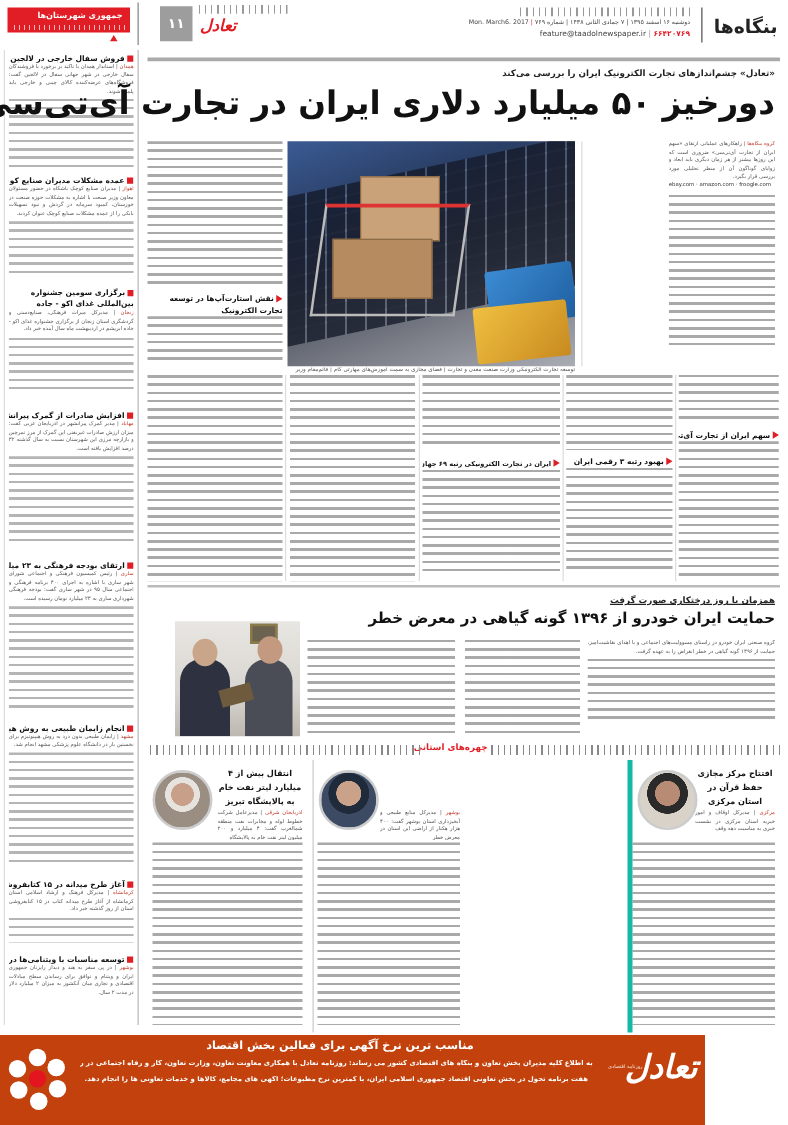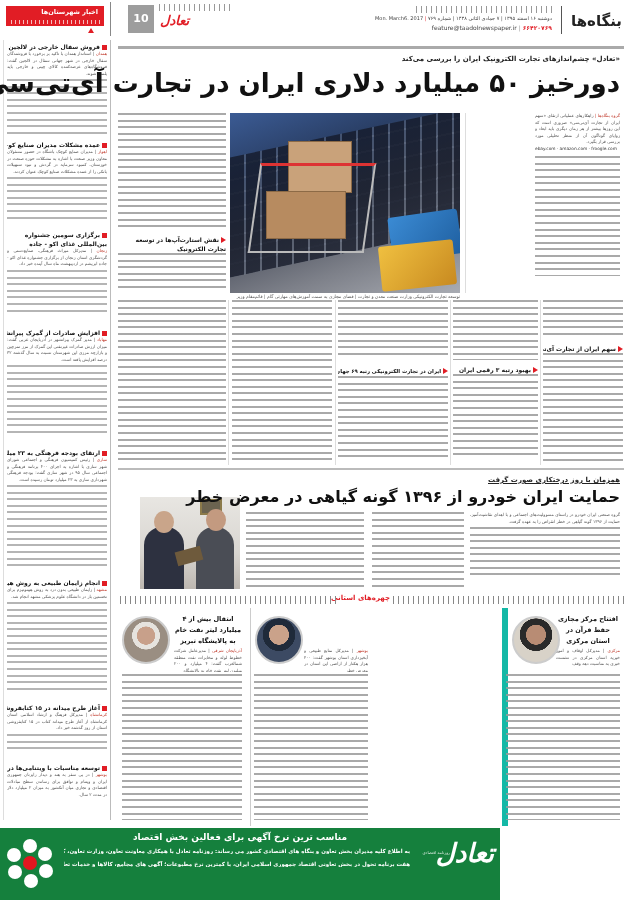--- a/index.html
+++ b/index.html
@@ -34,26 +34,26 @@
     <span style="color:#e11d25;">|</span>
     <span style="direction:ltr;display:inline-block;">Mon. March6. 2017</span>
   </div>
   <div class="abs" style="right:78px;top:24px;font-size:6px;color:#444;white-space:nowrap;">
     <span style="color:#e11d25;font-weight:bold;">۶۶۴۲۰۷۶۹</span>
     <span style="color:#999;">|</span>
     <span style="direction:ltr;display:inline-block;">feature@taadolnewspaper.ir</span>
   </div>
 
   <div class="abs ruler" style="left:158px;top:4px;width:72px;height:7px;"></div>
-  <div class="abs" style="left:128px;top:5px;width:26px;height:28px;background:#9d9d9d;color:#fff;font-size:11px;font-weight:bold;text-align:center;line-height:28px;">10</div>
+  <div class="abs" style="left:128px;top:5px;width:26px;height:28px;background:#9d9d9d;color:#fff;font-size:11px;font-weight:bold;text-align:center;line-height:28px;">۱۱</div>
   <div class="abs" style="left:160px;top:13px;font-size:13px;color:#e11d25;font-style:italic;font-weight:bold;font-family:'DejaVu Serif',serif;">تعادل</div>
   <div class="abs vsep" style="left:110px;top:2px;height:34px;background:#888;"></div>
 
   <div class="abs" style="left:6px;top:6px;width:98px;height:20px;background:#e11d25;">
-    <div style="color:#fff;font-size:6.5px;font-weight:bold;padding:2px 6px 0 0;">اخبار شهرستان‌ها</div>
+    <div style="color:#fff;font-size:6.5px;font-weight:bold;padding:2px 6px 0 0;">جمهوری شهرستان‌ها</div>
     <div class="abs" style="left:4px;bottom:2px;width:90px;height:4px;background-image:repeating-linear-gradient(to left,rgba(255,255,255,.7) 0,rgba(255,255,255,.7) 1px,transparent 1px,transparent 4px);"></div>
   </div>
   <div class="abs" style="left:88px;top:28px;width:0;height:0;border-left:3px solid transparent;border-right:3px solid transparent;border-bottom:5px solid #e11d25;"></div>
 </div>
 
 <div class="abs vsep" style="left:110px;top:40px;height:780px;"></div>
 <div class="abs vsep" style="left:3px;top:40px;height:780px;background:#ddd;"></div>
 
 <div class="abs" style="left:7px;top:42px;width:100px;height:778px;overflow:hidden;">
 
@@ -158,35 +158,35 @@
 
 <div class="abs" style="left:140px;top:497px;width:100px;height:92px;background:linear-gradient(180deg,#e8e6e2 0%,#d9d6d1 60%,#bdb7b0 100%);overflow:hidden;">
   <div class="abs" style="left:60px;top:2px;width:22px;height:16px;background:#6b6350;border:2px solid #8b7a4a;"></div>
   <div class="abs" style="left:4px;top:30px;width:40px;height:62px;background:#2d3140;border-radius:18px 18px 0 0;"></div>
   <div class="abs" style="left:14px;top:14px;width:20px;height:22px;background:#c9a58a;border-radius:50%;"></div>
   <div class="abs" style="left:56px;top:30px;width:38px;height:62px;background:#4a4d55;border-radius:18px 18px 0 0;"></div>
   <div class="abs" style="left:66px;top:12px;width:20px;height:22px;background:#c39a80;border-radius:50%;"></div>
   <div class="abs" style="left:36px;top:52px;width:26px;height:14px;background:#6e5a3c;transform:rotate(-15deg);"></div>
 </div>
 <div class="abs" style="right:10px;top:476px;font-size:7px;font-weight:bold;color:#222;white-space:nowrap;text-decoration:underline;">همزمان با روز درختکاری صورت گرفت</div>
-<div class="abs" style="right:10px;top:487px;font-size:16px;font-weight:bold;color:#111;white-space:nowrap;">حمایت ایران خودرو از ۱۳۹۶ گونه گیاهی در معرض خطر</div>
+<div class="abs" style="right:10px;top:487px;font-size:12px;font-weight:bold;color:#111;white-space:nowrap;">حمایت ایران خودرو از ۱۳۹۶ گونه گیاهی در معرض خطر</div>
 
 <div class="abs" style="right:10px;top:512px;width:150px;height:80px;">
   <div class="txt" style="height:80px;"><span>گروه صنعتی ایران خودرو در راستای مسوولیت‌های اجتماعی و با اهدای نقاشیت‌آمیز، حمایت از ۱۳۹۶ گونه گیاهی در خطر انقراض را به عهده گرفت.</span><div class="lines" style="height:52px;margin-top:2px;"></div></div>
 </div>
 <div class="abs lines" style="left:372px;top:512px;width:92px;height:78px;"></div>
 <div class="abs lines" style="left:246px;top:512px;width:118px;height:78px;"></div>
 
 <div class="abs ruler-tall" style="left:392px;top:596px;width:232px;height:8px;"></div>
 <div class="abs" style="left:340px;top:594px;width:50px;font-size:7px;font-weight:bold;color:#e11d25;text-align:center;white-space:nowrap;">چهره‌های استانی</div>
 <div class="abs ruler-tall" style="left:118px;top:596px;width:218px;height:8px;"></div>
 
 <div class="abs" style="left:118px;top:608px;width:506px;height:218px;">
 
-  <div class="abs" style="right:0;top:0;width:122px;height:218px;border-left:6px solid #14b8a6;">
+  <div class="abs" style="right:0;top:0;width:122px;height:218px;border-left:4px solid #14b8a6;">
     <div class="abs circle" style="left:4px;top:8px;width:48px;height:48px;background:radial-gradient(circle at 50% 38%,#b88c74 0 28%,#2a2a2a 29% 46%,#d8d2c8 47%);"></div>
     <div class="abs card-title" style="right:4px;top:6px;width:64px;">افتتاح مرکز مجازی حفظ قرآن در استان مرکزی</div>
     <div class="abs txt" style="right:4px;top:40px;width:64px;height:24px;"><span class="lead">مرکزی</span> | <span>مدیرکل اوقاف و امور خیریه استان مرکزی در نشست خبری به مناسبت دهه وقف</span></div>
     <div class="abs lines" style="right:4px;top:66px;width:114px;height:146px;"></div>
   </div>
 
 
   <div class="abs" style="right:252px;top:0;width:122px;height:218px;border-left:1px solid #ccc;">
     <div class="abs circle" style="left:4px;top:8px;width:48px;height:48px;background:radial-gradient(circle at 50% 38%,#caa28a 0 28%,#1f2a3a 29% 46%,#3c4a63 47%);"></div>
     <div class="abs txt" style="right:4px;top:40px;width:64px;height:24px;"><span class="lead">بوشهر</span> | <span>مدیرکل منابع طبیعی و آبخیزداری استان بوشهر گفت: ۴۰۰ هزار هکتار از اراضی این استان در معرض خطر</span></div>
@@ -194,21 +194,21 @@
   </div>
 
   <div class="abs" style="right:378px;top:0;width:128px;height:218px;">
     <div class="abs circle" style="left:4px;top:8px;width:48px;height:48px;background:radial-gradient(circle at 50% 40%,#c8a08a 0 26%,#e6e3de 27% 40%,#9a8e82 41%);"></div>
     <div class="abs card-title" style="right:4px;top:6px;width:68px;">انتقال بیش از ۴ میلیارد لیتر نفت خام به پالایشگاه تبریز</div>
     <div class="abs txt" style="right:4px;top:40px;width:68px;height:24px;"><span class="lead">آذربایجان شرقی</span> | <span>مدیرعامل شرکت خطوط لوله و مخابرات نفت منطقه شمالغرب گفت: ۴ میلیارد و ۲۰۰ میلیون لیتر نفت خام به پالایشگاه</span></div>
     <div class="abs lines" style="right:4px;top:66px;width:120px;height:146px;"></div>
   </div>
 </div>
 
-<div class="abs" style="left:0;top:828px;width:500px;height:72px;background:#15803d;color:#fff;">
+<div class="abs" style="left:0;top:828px;width:564px;height:72px;background:#c2410c;color:#fff;">
 
   <div class="abs" style="left:6px;top:10px;width:48px;height:50px;">
     <svg width="48" height="50" viewBox="0 0 48 50">
       <g fill="#fff">
         <circle cx="24" cy="8" r="7"></circle>
         <circle cx="39" cy="16" r="7"></circle>
         <circle cx="40" cy="33" r="7"></circle>
         <circle cx="25" cy="43" r="7"></circle>
         <circle cx="9" cy="34" r="7"></circle>
         <circle cx="8" cy="17" r="7"></circle>

